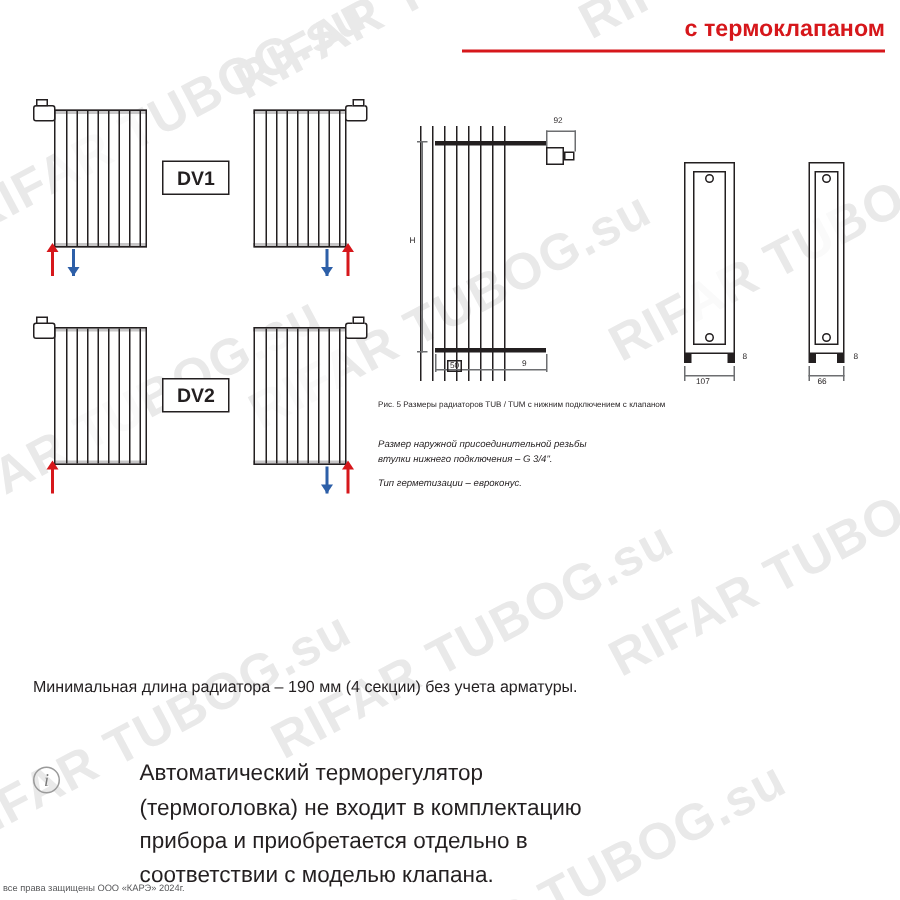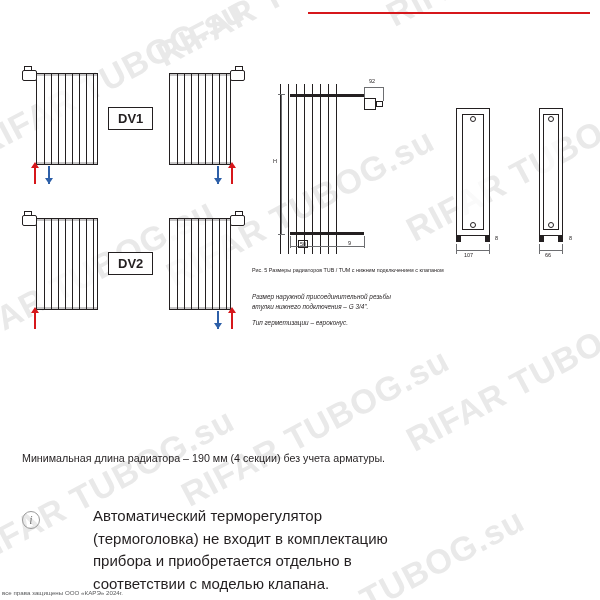--- a/index.html
+++ b/index.html
@@ -166,20 +166,21 @@
   <div class="wm" style="left:-60px; top:330px; font-size:34px; transform:rotate(-28deg);">RIFAR TUBOG.su</div>
   <div class="wm" style="left:160px; top:260px; font-size:34px; transform:rotate(-28deg);">RIFAR TUBOG.su</div>
   <div class="wm" style="left:400px; top:215px; font-size:34px; transform:rotate(-28deg);">RIFAR TUBOG.su</div>
   <div class="wm" style="left:-40px; top:540px; font-size:34px; transform:rotate(-28deg);">RIFAR TUBOG.su</div>
   <div class="wm" style="left:175px; top:480px; font-size:34px; transform:rotate(-28deg);">RIFAR TUBOG.su</div>
   <div class="wm" style="left:400px; top:425px; font-size:34px; transform:rotate(-28deg);">RIFAR TUBOG.su</div>
   <div class="wm" style="left:250px; top:640px; font-size:34px; transform:rotate(-28deg);">RIFAR TUBOG.su</div>
 </div>
 
 <div class="header">
+  <div class="line2">с термоклапаном</div>
   <div class="rule"></div>
 </div>
 
 <div class="content">
 
   <div class="rad" style="left:22px; top:62px; width:80px; height:130px;">
     <div class="cap" style="left:14px; top:11px; width:62px; height:3px;"></div>
     <div class="cap" style="left:14px; top:100px; width:62px; height:3px;"></div>
     <div class="body" style="left:14px; top:11px; width:62px; height:92px;">
       <div class="col" style="left:7px;"></div>

